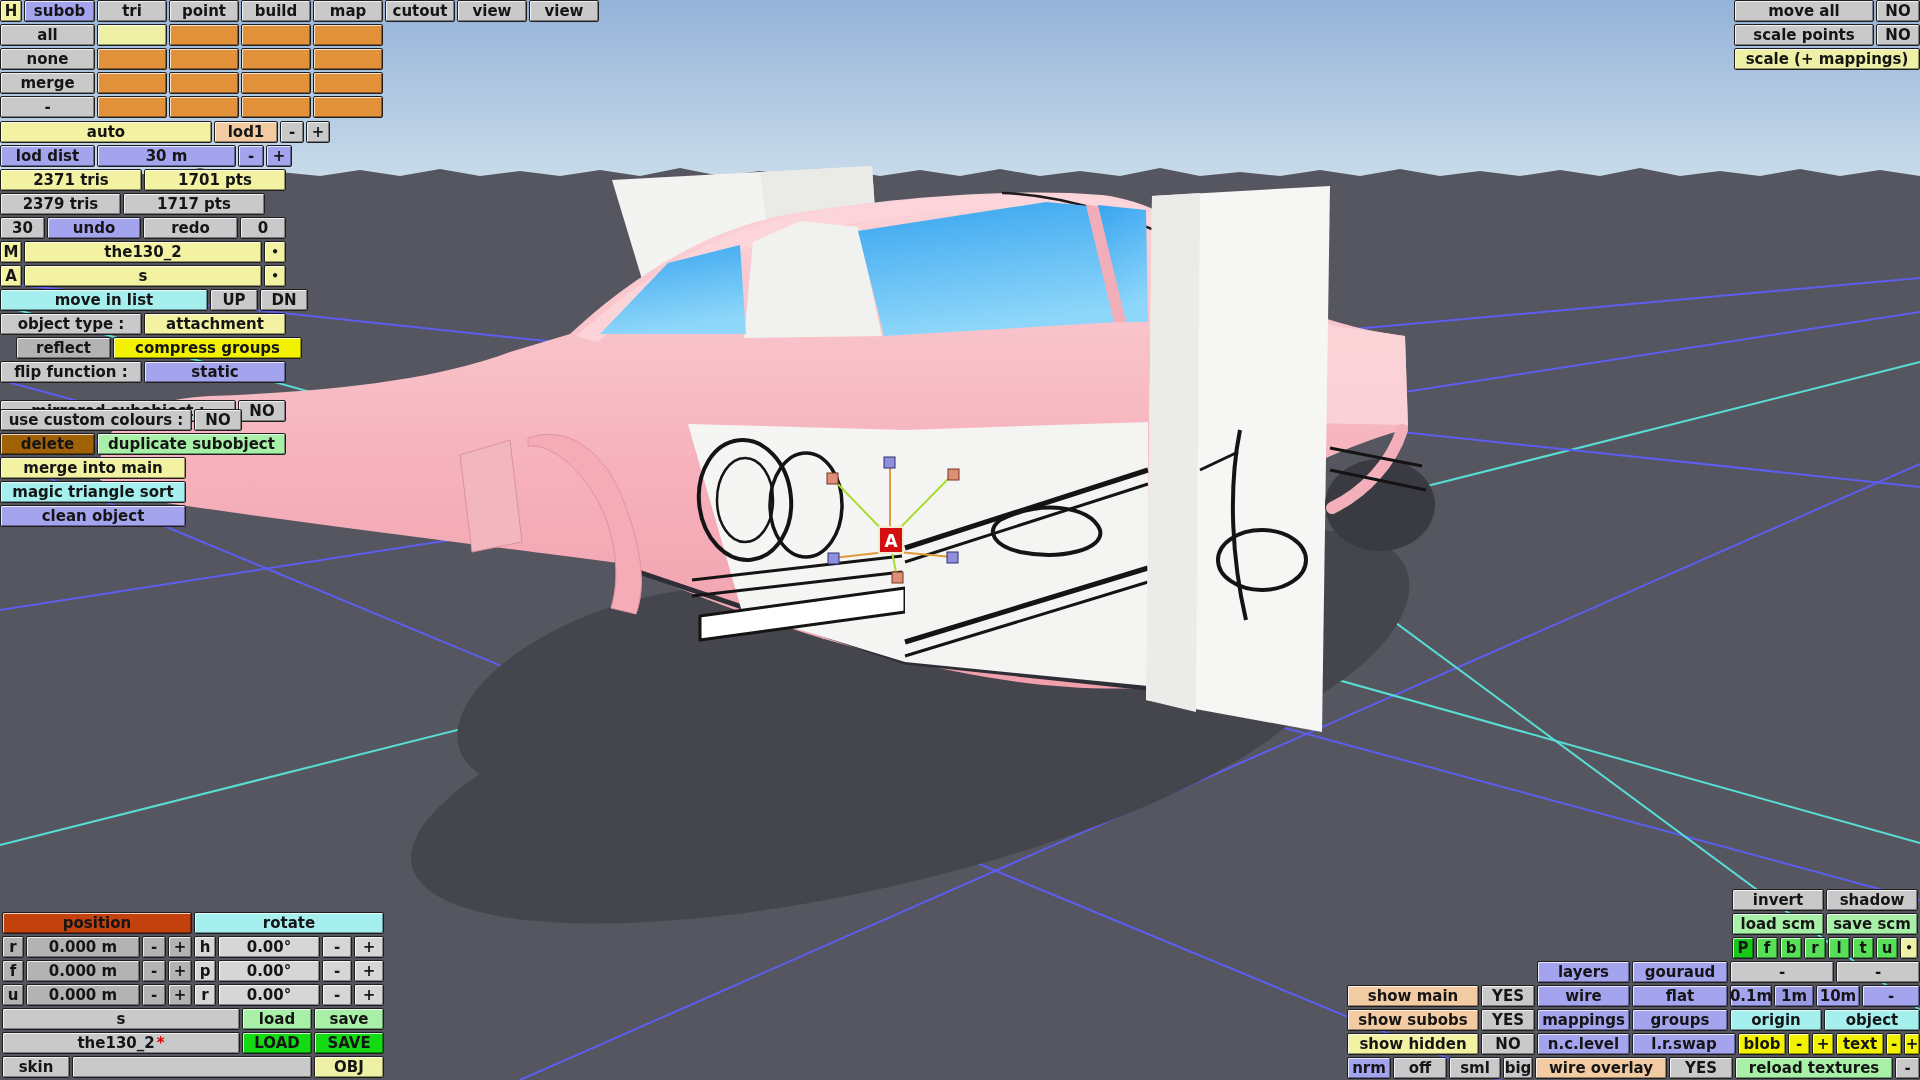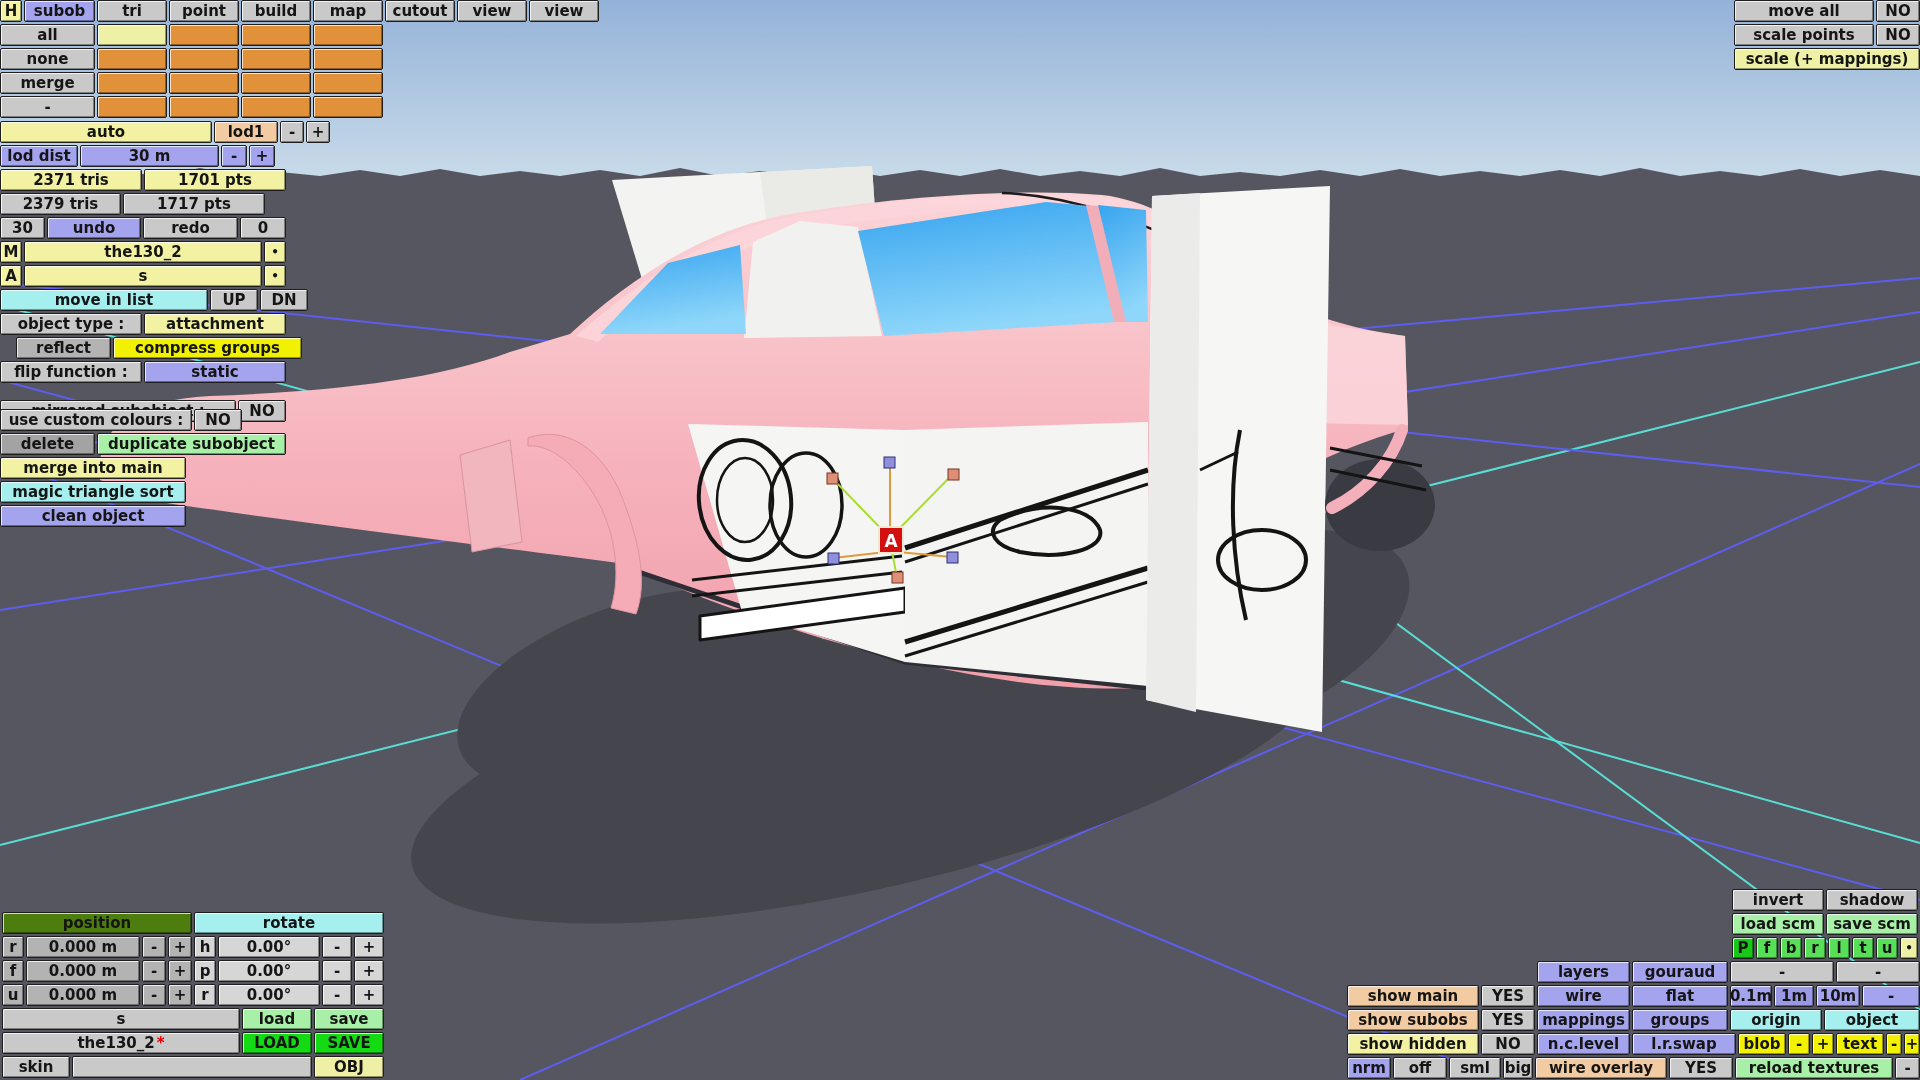--- a/index.html
+++ b/index.html
@@ -7,21 +7,21 @@
        font-family:"DejaVu Sans","Liberation Sans",sans-serif;}
   .scene{position:absolute;left:0;top:0;}
   .row{position:absolute;display:flex;gap:2px;height:22px;}
   .b{height:22px;box-sizing:border-box;display:flex;align-items:center;justify-content:center;
      font-size:15px;font-weight:bold;color:#151515;background:#c9c9c9;border:1px solid #1e1e1e;
      border-radius:2px;white-space:nowrap;overflow:hidden;
      box-shadow:inset 1px 1px 0 rgba(255,255,255,.75), inset -1px -1px 0 rgba(0,0,0,.38);}
   .g2{background:#b3b3b3;} .g3{background:#d6d6d6;}
   .y{background:#f2f2a2;} .ys{background:#eef0a6;} .yb{background:#f2f200;}
   .pu{background:#a3a3ee;} .pu2{background:#9a9ae4;} .cy{background:#a5efef;}
-  .pk{background:#4d7c0f;} .sa{background:#a3a3a3;}
+  .pk{background:#c2410c;} .sa{background:#a16207;}
   .gl{background:#a8f0a8;} .gb{background:#13da13;} .gm{background:#57e057;} .gp{background:#18c818;}
   .tn{background:#f3cba3;} .or{background:#e2913b;}
   .sp{border:none;background:transparent;box-shadow:none;}
   .dot{font-size:12px;}
   .ast{color:#e00000;margin-left:2px;}
 </style>
 </head>
 <body>
 
 <svg class="scene" width="1920" height="1080" viewBox="0 0 1920 1080">
@@ -201,21 +201,21 @@
   <div class="b or" style="width:70px"></div>
 </div>
 
 <div class="row" style="left:0;top:121px">
   <div class="b y" style="width:212px">auto</div>
   <div class="b tn" style="width:64px">lod1</div>
   <div class="b" style="width:24px">-</div>
   <div class="b" style="width:24px">+</div>
 </div>
 <div class="row" style="left:0;top:145px">
-  <div class="b pu" style="width:78px">lod dist</div>
+  <div class="b pu" style="width:95px">lod dist</div>
   <div class="b pu" style="width:139px">30 m</div>
   <div class="b pu" style="width:26px">-</div>
   <div class="b pu" style="width:26px">+</div>
 </div>
 <div class="row" style="left:0;top:169px">
   <div class="b y" style="width:142px">2371 tris</div>
   <div class="b y" style="width:142px">1701 pts</div>
 </div>
 <div class="row" style="left:0;top:193px">
   <div class="b" style="width:121px">2379 tris</div>

